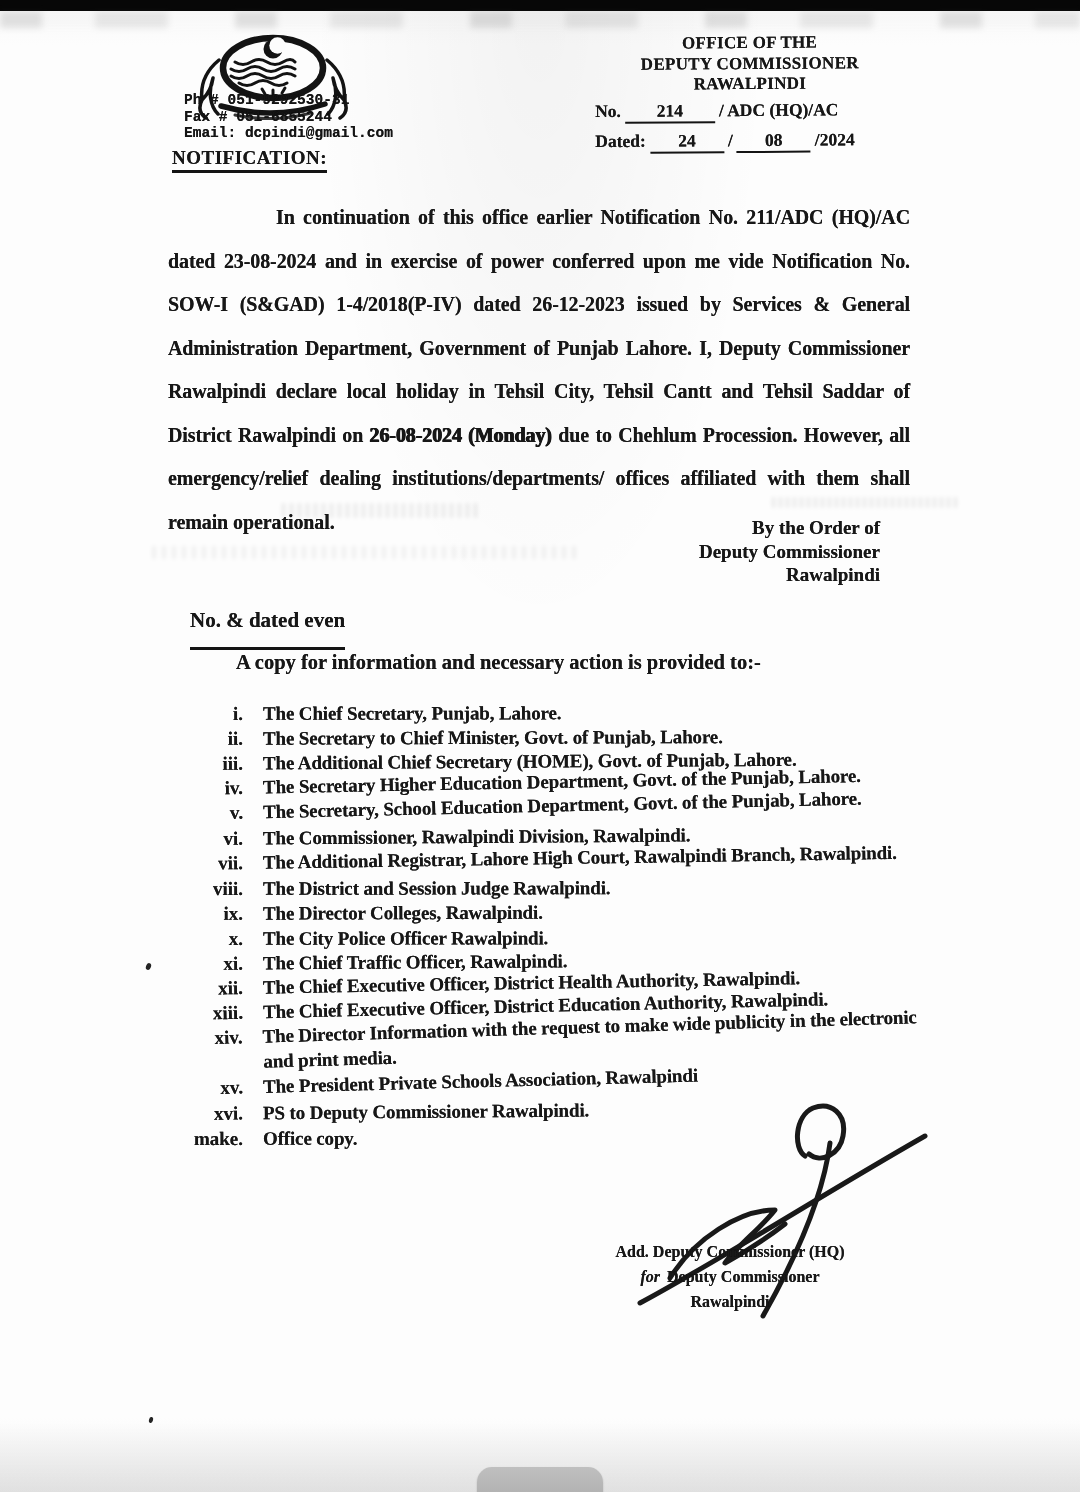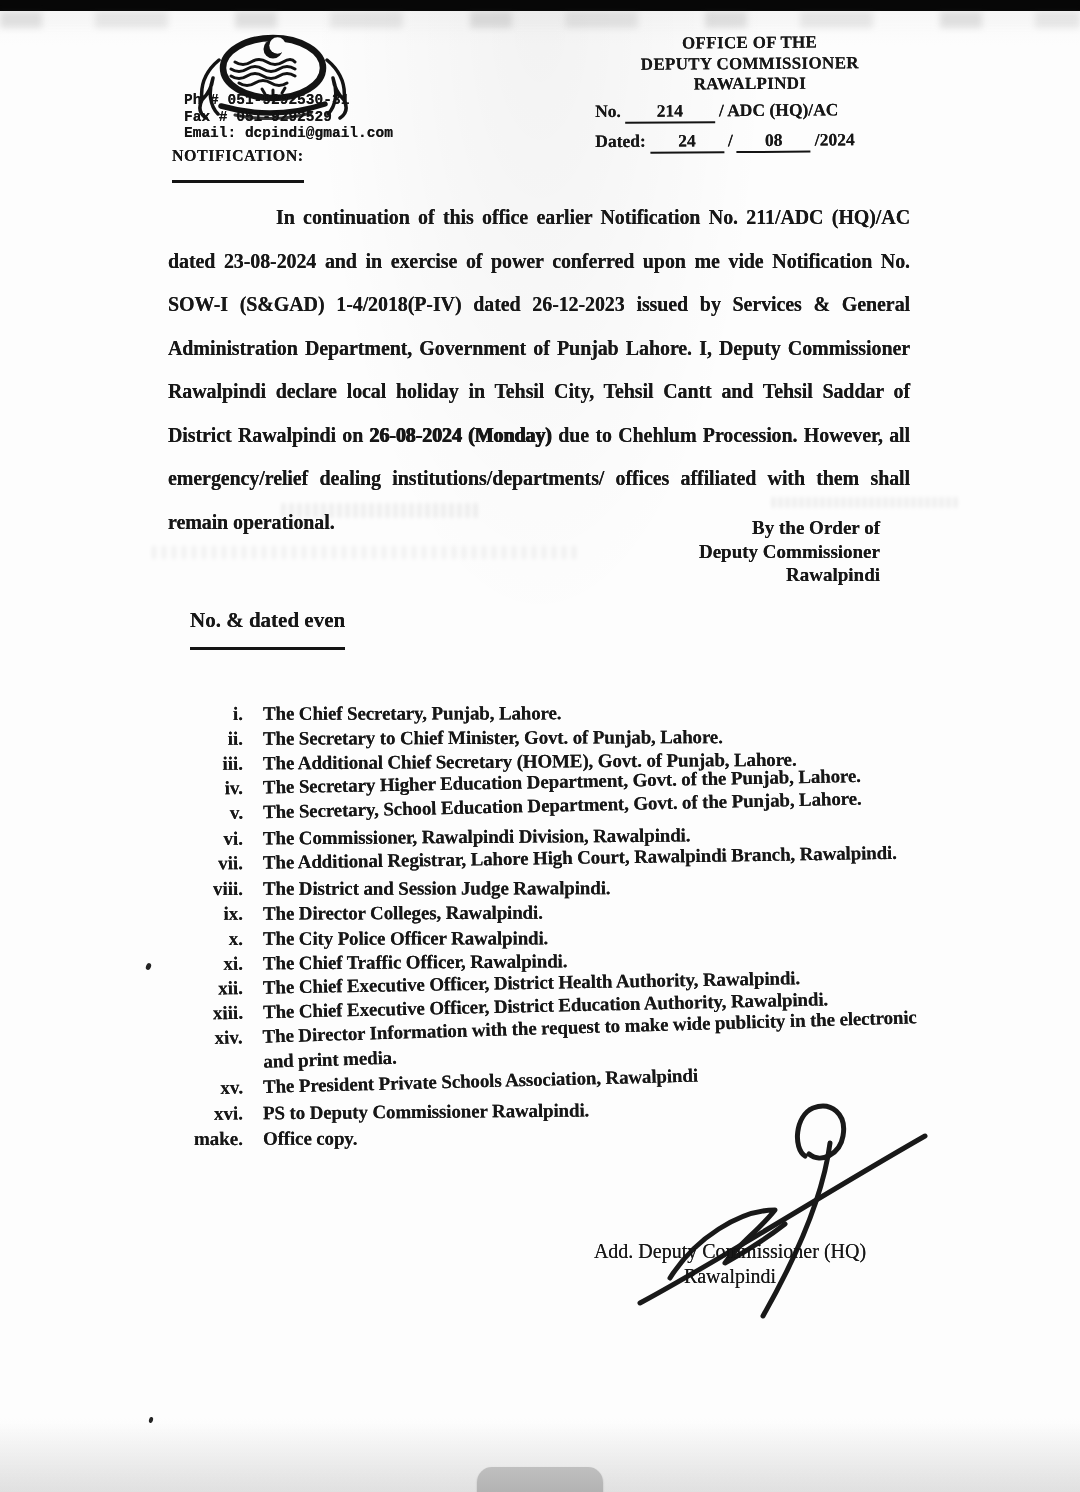--- a/index.html
+++ b/index.html
@@ -27,22 +27,22 @@
     filter:blur(3px);opacity:.5;
   }
 
   
   .emblem{left:183px;top:28px;width:180px;height:92px;}
   .contact{left:184px;top:92px;font-family:Liberation Mono, monospace;
     font-weight:bold;font-size:14.5px;line-height:16.5px;color:#141414;
     text-shadow:0 0 .5px rgba(0,0,0,.75);}
 
   
-  .notif{left:172px;top:147px;font-size:16px;font-weight:bold;letter-spacing:.5px;
-    border-bottom:3.5px solid #141414;padding-bottom:15px;
+  .notif{left:172px;top:147px;font-size:19px;font-weight:bold;letter-spacing:.5px;
+    border-bottom:3.5px solid #141414;padding-bottom:1px;
     text-shadow:0 0 .6px rgba(0,0,0,.8);}
 
   
   .hdr-right{left:575px;top:33px;width:350px;transform:rotate(-.4deg);
     font-weight:bold;text-shadow:0 0 .5px rgba(0,0,0,.8);}
   .hdr-right .c{ text-align:center;font-size:17px;line-height:20.5px;letter-spacing:.3px;}
   .refline{font-size:17.5px;line-height:22px;margin-left:20px;margin-top:2px;white-space:nowrap;}
   .uline{display:inline-block;border-bottom:2.2px solid #141414;text-align:center;
     min-width:78px;padding:0 6px;margin:2px 4px;}
   .uline.sm{min-width:62px;}
@@ -76,21 +76,21 @@
     text-shadow:0 0 .5px rgba(0,0,0,.8);}
   .dlist{left:185px;top:701px;width:745px;font-size:19px;font-weight:bold;
     text-shadow:0 0 .5px rgba(0,0,0,.75);}
   .li{display:flex;line-height:25px;transform:rotate(var(--tilt,0deg));transform-origin:left center;}
   .li .num{width:58px;text-align:right;flex:0 0 58px;}
   .li .txt{margin-left:20px;width:658px;letter-spacing:-0.15px;}
 
   
   .sig-svg{left:625px;top:1088px;width:310px;height:235px;}
   .sig-block{left:565px;top:1239px;width:330px;text-align:center;
-    font-size:20px;line-height:25px;font-weight:normal;
+    font-size:16px;line-height:25px;font-weight:bold;
     text-shadow:0 0 .55px rgba(0,0,0,.8);}
   .sig-for{font-style:italic;}
   .sig-rest{margin-left:7px;}
 
   
   .dot{background:#242424;border-radius:50%;}
   .d1{left:146px;top:963px;width:5px;height:7px;transform:rotate(20deg);}
   .d2{left:149px;top:1417px;width:4px;height:6px;transform:rotate(15deg);}
 
   
@@ -120,21 +120,21 @@
       <path d="M79 61 l3 5 M90 62 l0 6 M102 60 l-3 5" stroke-width="3"></path>
       <path d="M36 32 C24 42 17 56 19 72 C25 66 29 58 30 50 M19 72 C15 80 17 86 23 90 M30 50 C25 64 27 78 35 86" stroke-width="3.5"></path>
       <path d="M144 32 C156 42 163 56 161 72 C155 66 151 58 150 50 M161 72 C165 80 163 86 157 90 M150 50 C155 64 153 78 145 86" stroke-width="3.5"></path>
       <path d="M38 78 q52 15 104 -2" stroke-width="5.5"></path>
       <path d="M52 87 q38 8 76 -2" stroke-width="3" opacity=".85"></path>
     </g>
   </svg>
 
   <div class="abs contact">
     <div>Ph # 051-9292530-31</div>
-    <div>Fax # 051-9292529</div>
+    <div>Fax # 051-6855244</div>
     <div>Email: dcpindi@gmail.com</div>
   </div>
 
   <div class="abs hdr-right">
     <div class="c">OFFICE OF THE</div>
     <div class="c">DEPUTY COMMISSIONER</div>
     <div class="c">RAWALPINDI</div>
     <div class="refline"><span>No.</span><span class="uline">214</span><span>/ ADC (HQ)/AC</span></div>
     <div class="refline"><span>Dated:</span><span class="uline sm">24</span><span>/</span><span class="uline sm">08</span><span>/2024</span></div>
   </div>
@@ -147,20 +147,21 @@
   <div class="abs smudge sm2"></div>
   <div class="abs smudge sm3"></div>
 
   <div class="abs order">
     <div>By the Order of</div>
     <div>Deputy Commissioner</div>
     <div>Rawalpindi</div>
   </div>
 
   <div class="abs dated-even">No. &amp; dated even</div>
+  <div class="abs copyintro">A copy for information and necessary action is provided to:-</div>
 
   <div class="abs dlist">
     <div class="li" style="--tilt:-0.1deg">
         <span class="num">i.</span>
         <span class="txt">The Chief Secretary, Punjab, Lahore.</span>
       </div>
     <div class="li" style="--tilt:-0.2deg">
         <span class="num">ii.</span>
         <span class="txt">The Secretary to Chief Minister, Govt. of Punjab, Lahore.</span>
       </div>
@@ -230,20 +231,21 @@
     <g stroke="#0d0d0d" stroke-width="5" fill="none" stroke-linecap="round" stroke-linejoin="round" opacity=".95">
       <path d="M15 215 C 90 175, 200 105, 300 48"></path>
       <path d="M180 68 C 168 60, 170 28, 188 20 C 206 13, 222 26, 218 48 C 215 66, 196 76, 184 66"></path>
       <path d="M205 55 C 198 110, 168 175, 138 228"></path>
       <path d="M45 190 C 70 150, 115 122, 150 122 C 136 140, 112 158, 100 175 C 120 164, 142 150, 160 136"></path>
     </g>
   </svg>
 
   <div class="abs sig-block">
     <div>Add. Deputy Commissioner (HQ)</div>
+    <div><span class="sig-for">for</span><span class="sig-rest">Deputy Commissioner</span></div>
     <div>Rawalpindi</div>
   </div>
 
   <div class="abs dot d1"></div>
   <div class="abs dot d2"></div>
 
   <div class="abs bottom-fade"></div>
   <div class="abs pill"></div>
 
 </div>

